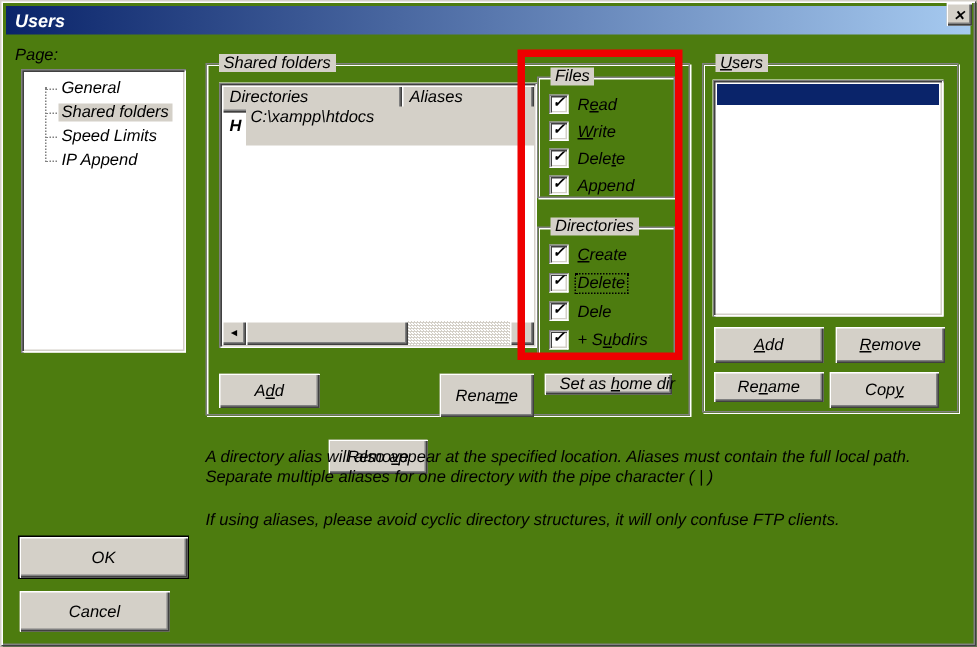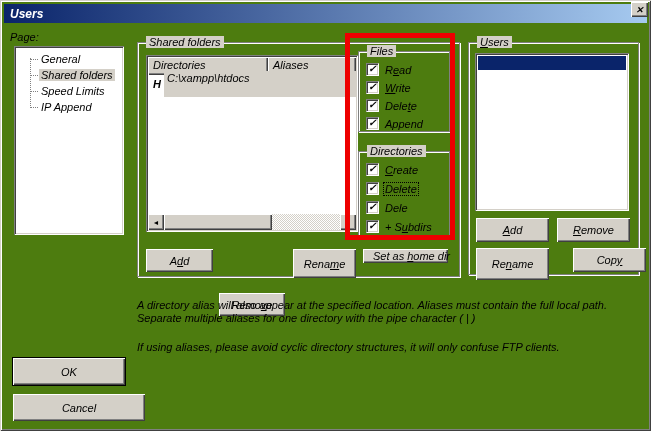--- a/index.html
+++ b/index.html
@@ -115,21 +115,21 @@
       <span class="lbl">Speed Limits</span>
     </div>
     <div class="tree-item">
       <span class="lbl">IP Append</span>
     </div>
   </div>
 
   <div class="btn default" style="left:13px; top:358px; width:112px; height:27px;">
     <span>OK</span>
   </div>
-  <div class="btn" style="left:13px; top:394px; width:132px; height:27px;">
+  <div class="btn" style="left:13px; top:394px; width:100px; height:27px;">
     <span>Cancel</span>
   </div>
 
   <div class="groupbox" style="left:137px; top:42px; width:323px; height:235px;">
     <div class="groupbox-label">Shared folders</div>
 
     <div class="lv sunken">
       <div class="lv-header">
         <div class="lv-hcell" style="width:120px;">Directories</div>
         <div class="lv-hcell" style="flex:1;">Aliases</div>
@@ -226,24 +226,24 @@
       <div class="user-item">
         <span>john</span>
       </div>
     </div>
     <div class="btn" style="left:7px; top:175px; width:73px; height:24px;">
       <span></span><span class="accel">A</span><span>dd</span>
     </div>
     <div class="btn" style="left:88px; top:175px; width:73px; height:24px;">
       <span></span><span class="accel">R</span><span>emove</span>
     </div>
-    <div class="btn" style="left:7px; top:205px; width:73px; height:32px;">
+    <div class="btn" style="left:7px; top:205px; width:73px; height:20px;">
       <span>Re</span><span class="accel">n</span><span>ame</span>
     </div>
-    <div class="btn" style="left:104px; top:205px; width:73px; height:24px;">
+    <div class="btn" style="left:84px; top:205px; width:73px; height:24px;">
       <span>Cop</span><span class="accel">y</span><span></span>
     </div>
   </div>
 
   <div class="notes">
     <p>A directory alias will also appear at the specified location. Aliases must contain the full local path. Separate multiple aliases for one directory with the pipe character ( | )</p>
     <p>If using aliases, please avoid cyclic directory structures, it will only confuse FTP clients.</p>
   </div>
 
   <div class="annotation"></div>

